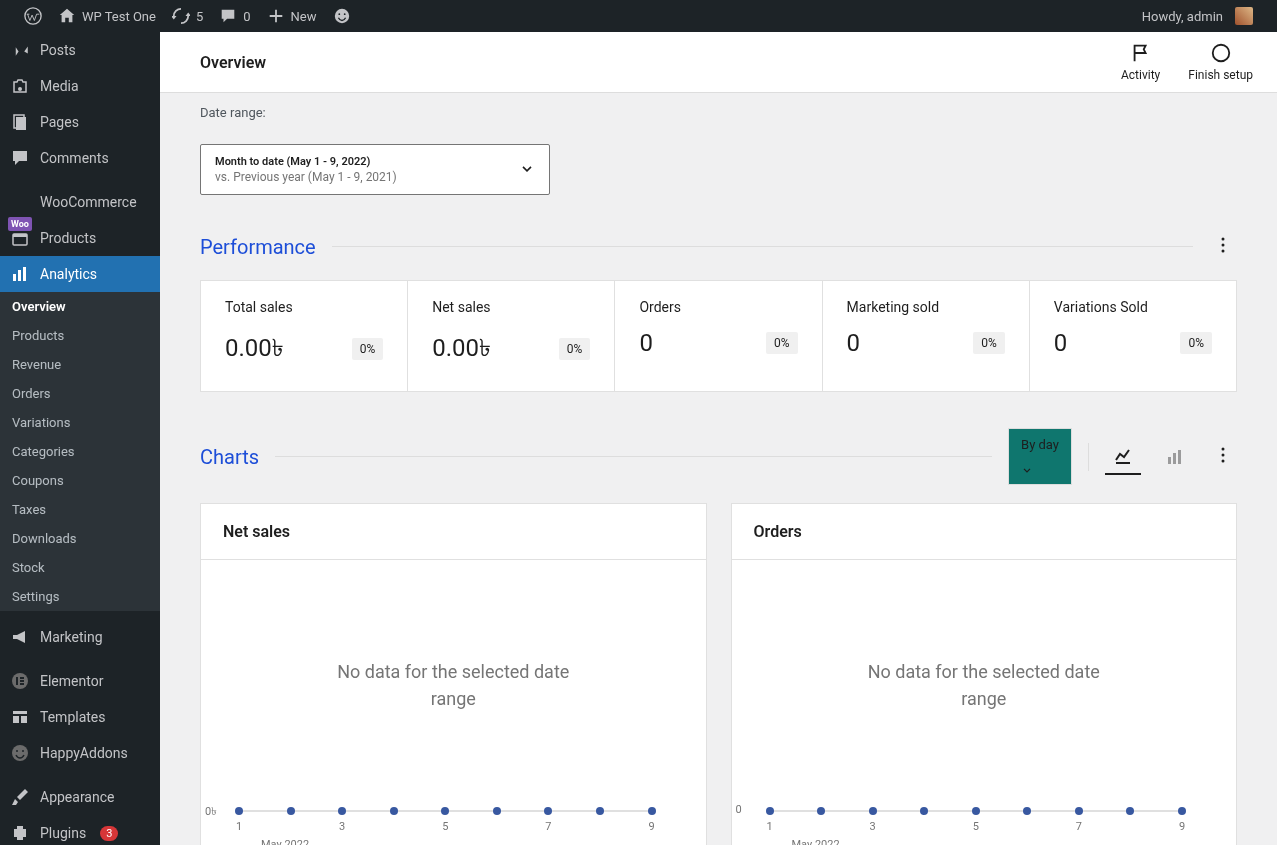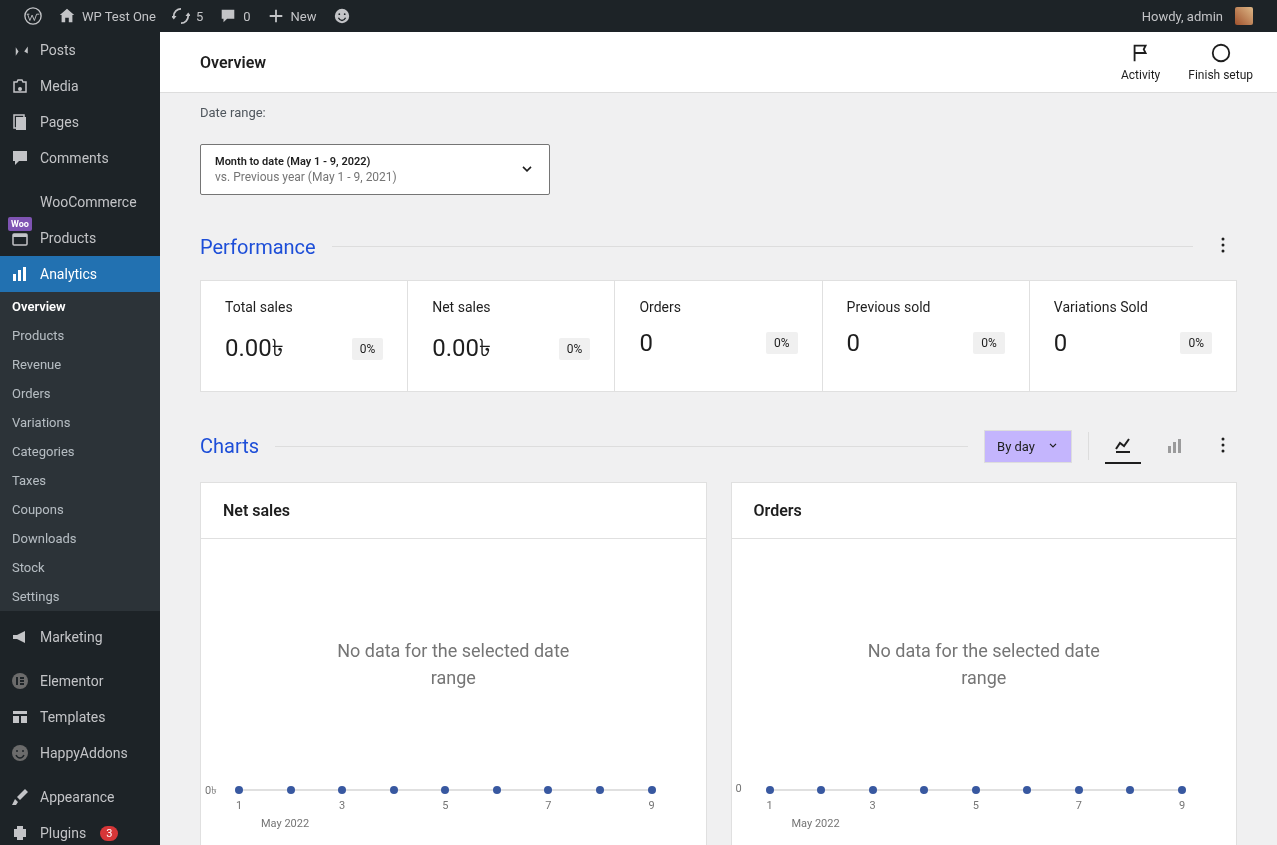--- a/index.html
+++ b/index.html
@@ -48,21 +48,21 @@
 
 .perf-grid { display:flex; border:1px solid #e0e0e0; background:#fff; }
 .perf-card { flex:1; padding: 18px 24px 22px; border-right:1px solid #e0e0e0; }
 .perf-card:last-child { border-right:none; }
 .perf-label { font-size: 14px; color: #1e1e1e; margin-bottom: 14px; }
 .perf-row { display:flex; justify-content:space-between; align-items:center; }
 .perf-value { font-size: 24px; font-weight: 400; }
 .perf-delta { background:#f0f0f0; padding: 4px 8px; font-size:12px; border-radius:2px; }
 
 .charts-controls { display:flex; align-items:center; gap: 16px; }
-.byday { background:#c4b5fd; border:1px solid #ddd; padding: 8px 12px; display:flex; align-items:flex-start; gap:12px; cursor:pointer; font-size:13px; }
+.byday { background:#0f766e; border:1px solid #ddd; padding: 8px 12px; display:flex; align-items:flex-start; gap:12px; cursor:pointer; font-size:13px;flex-direction:column; }
 .chart-btn { width:36px; height:36px; display:flex; align-items:center; justify-content:center; cursor:pointer; }
 .chart-btn.active { border-bottom: 2px solid #1e1e1e; }
 .vdiv { width:1px; height:28px; background:#ddd; }
 
 .charts-grid { display:flex; gap: 24px; }
 .chart-card { flex:1; background:#fff; border:1px solid #e0e0e0; }
 .chart-title { font-size:16px; font-weight:600; padding:18px 22px; border-bottom:1px solid #e0e0e0; }
 .chart-body { height: 250px; position:relative; display:flex; align-items:center; justify-content:center; }
 .chart-nodata { color:#757575; font-size:18px; font-weight:400; text-align:center; max-width: 260px; line-height:1.5; }
 .chart-axis { height: 60px; padding: 0 14px; position:relative; }
@@ -199,22 +199,22 @@
         </span>
         <span>Analytics</span>
       </div>
     <div class="submenu">
       <div class="submenu-item current">Overview</div>
       <div class="submenu-item">Products</div>
       <div class="submenu-item">Revenue</div>
       <div class="submenu-item">Orders</div>
       <div class="submenu-item">Variations</div>
       <div class="submenu-item">Categories</div>
+      <div class="submenu-item">Coupons</div>
       <div class="submenu-item">Taxes</div>
-      <div class="submenu-item">Coupons</div>
       <div class="submenu-item">Downloads</div>
       <div class="submenu-item">Stock</div>
       <div class="submenu-item">Settings</div>
     </div>
     <div style="height:8px"></div>
     <div class="menu-item">
         <span class="menu-icon">
           <svg viewBox="0 0 20 20" fill="currentColor">
             <path d="M3 8h4l8-4v12l-8-4H3z"></path>
           </svg>
@@ -330,21 +330,21 @@
               </div>
           </div>
           <div class="perf-card">
             <div class="perf-label">Orders</div>
             <div class="perf-row">
                 <div class="perf-value">0</div>
                 <div class="perf-delta">0%</div>
               </div>
           </div>
           <div class="perf-card">
-            <div class="perf-label">Previous sold</div>
+            <div class="perf-label">Marketing sold</div>
             <div class="perf-row">
                 <div class="perf-value">0</div>
                 <div class="perf-delta">0%</div>
               </div>
           </div>
           <div class="perf-card">
             <div class="perf-label">Variations Sold</div>
             <div class="perf-row">
                 <div class="perf-value">0</div>
                 <div class="perf-delta">0%</div>

